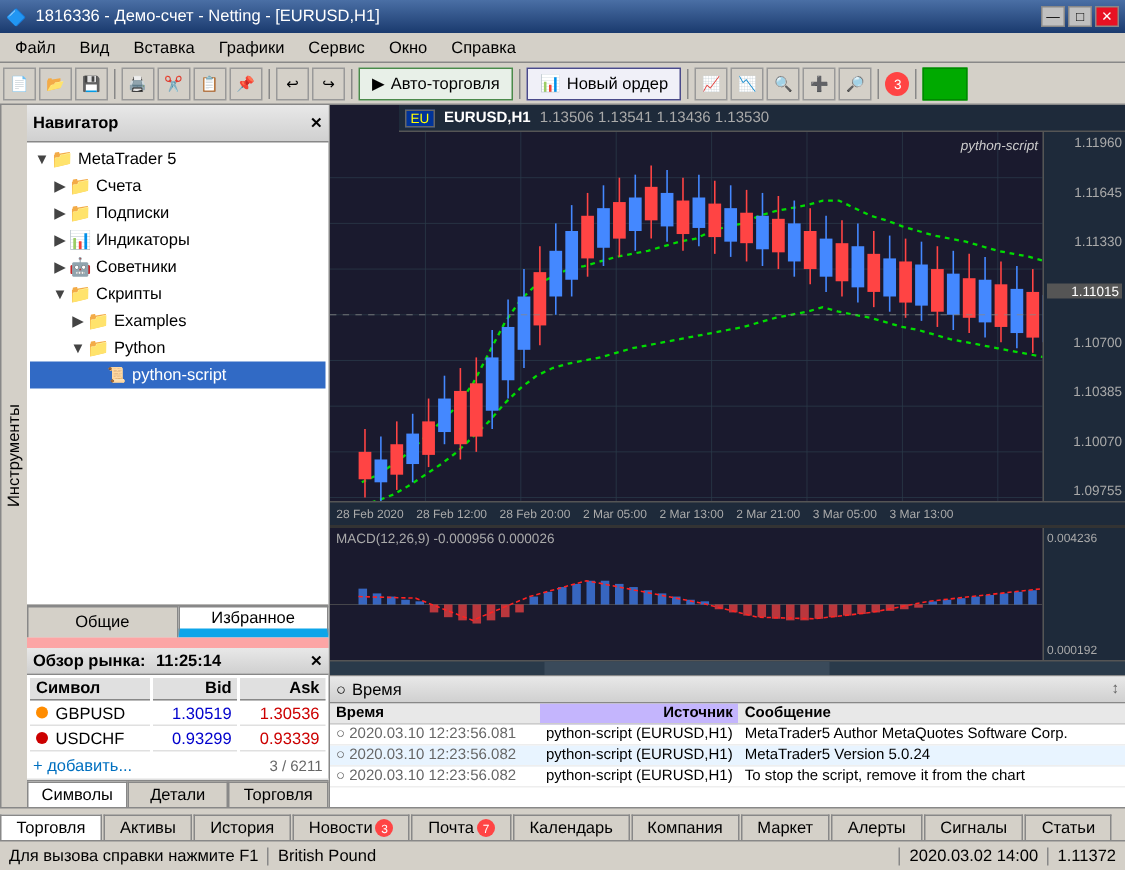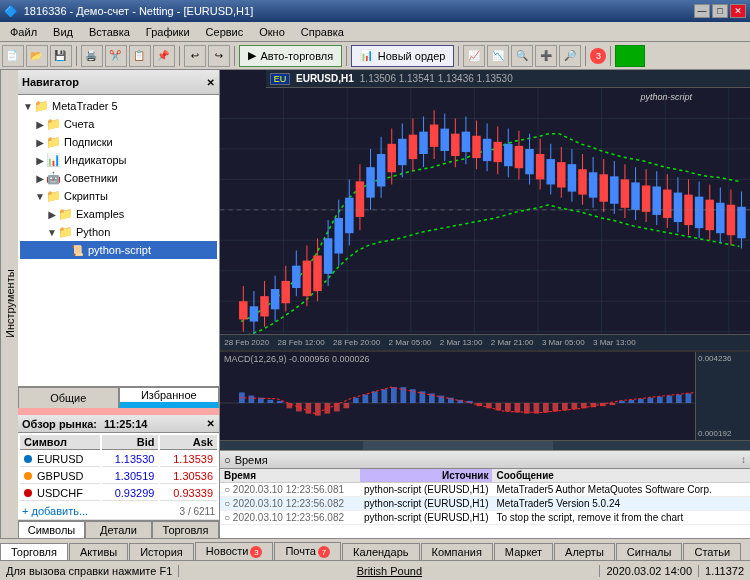--- a/index.html
+++ b/index.html
@@ -63,21 +63,21 @@
 
     
     .bottom-tabs { height: 22px; background: #d4d0c8; border-top: 1px solid #888; display: flex; align-items: flex-end; }
     .bottom-tab { padding: 2px 10px; font-size: 11px; cursor: pointer; border: 1px solid #888; border-bottom: none; background: #d4d0c8; margin-right: 1px; }
     .bottom-tab.active { background: #fff; }
     .bottom-tab-badge { background: #ff4444; color: white; border-radius: 50%; width: 12px; height: 12px; font-size: 8px; display: inline-flex; align-items: center; justify-content: center; margin-left: 2px; }
 
     
     .status-bar { height: 20px; background: #d4d0c8; border-top: 1px solid #888; display: flex; align-items: center; font-size: 11px; }
     .status-left { padding: 0 6px; border-right: 1px solid #888; flex: 0 0 auto; }
-    .status-mid { padding: 0 6px; flex: 1; text-align: center; border-right: 1px solid #888; text-decoration: underline; }
+    .status-mid { padding: 0 6px; flex: 1; border-right: 1px solid #888; }
     .status-right { padding: 0 6px; border-right: 1px solid #888; }
     .status-price { padding: 0 6px; }
     .price-label { font-size: 9px; color: #aaa; text-align: right; }
     .price-label.current { color: #fff; background: #555; padding: 0 2px; }
 
     
     .chart-header { height: 18px; background: #1e2a3a; border-bottom: 1px solid #555; display: flex; align-items: center; padding: 0 4px; font-size: 10px; color: #ccc; gap: 6px; }
     .chart-header-flag { width: 20px; height: 12px; background: #003399; border: 1px solid #666; display: inline-flex; align-items: center; justify-content: center; }
     .chart-sym { color: #fff; font-weight: bold; }
     .chart-prices { color: #aaa; }
@@ -230,28 +230,20 @@
         </div>
         <table class="market-table">
           <thead>
             <tr>
               <th>Символ</th>
               <th style="text-align:right;">Bid</th>
               <th style="text-align:right;">Ask</th>
             </tr>
           </thead>
           <tbody>
-            <tr>
-              <td>
-                <span class="sym-dot sym-blue"></span>
-                <span>EURUSD</span>
-              </td>
-              <td style="text-align:right;color:#0000cc;">1.13530</td>
-              <td style="text-align:right;color:#cc0000;">1.13539</td>
-            </tr>
             <tr>
               <td>
                 <span class="sym-dot sym-orange"></span>
                 <span>GBPUSD</span>
               </td>
               <td style="text-align:right;color:#0000cc;">1.30519</td>
               <td style="text-align:right;color:#cc0000;">1.30536</td>
             </tr>
             <tr>
               <td>
@@ -412,20 +404,30 @@
             <line x1="472" y1="98" x2="472" y2="153" stroke="#4488ff" stroke-width="1"></line>
             <rect x="468" y="113" width="8" height="30" fill="#4488ff"></rect>
             <line x1="482" y1="100" x2="482" y2="155" stroke="#ff4444" stroke-width="1"></line>
             <rect x="478" y="115" width="8" height="30" fill="#ff4444"></rect>
             <line x1="492" y1="102" x2="492" y2="158" stroke="#4488ff" stroke-width="1"></line>
             <rect x="488" y="117" width="8" height="31" fill="#4488ff"></rect>
 
             <line x1="0" y1="120" x2="500" y2="120" stroke="#888888" stroke-width="0.5" stroke-dasharray="4,4"></line>
           </svg>
 
+          <div style="position:absolute; right:0; top:18px; bottom:0; width:55px; background:#1e2a3a; border-left:1px solid #555; display:flex; flex-direction:column; justify-content:space-between; padding:2px;">
+            <span class="price-label">1.11960</span>
+            <span class="price-label">1.11645</span>
+            <span class="price-label">1.11330</span>
+            <span class="price-label current">1.11015</span>
+            <span class="price-label">1.10700</span>
+            <span class="price-label">1.10385</span>
+            <span class="price-label">1.10070</span>
+            <span class="price-label">1.09755</span>
+          </div>
         </div>
 
         <div style="height:16px; background:#1e2a3a; border-top:1px solid #555; display:flex; align-items:center; padding:0;">
           <div style="flex:1; display:flex; justify-content:space-around; font-size:8px; color:#aaa; padding-right:55px;">
             <span>28 Feb 2020</span>
             <span>28 Feb 12:00</span>
             <span>28 Feb 20:00</span>
             <span>2 Mar 05:00</span>
             <span>2 Mar 13:00</span>
             <span>2 Mar 21:00</span>

